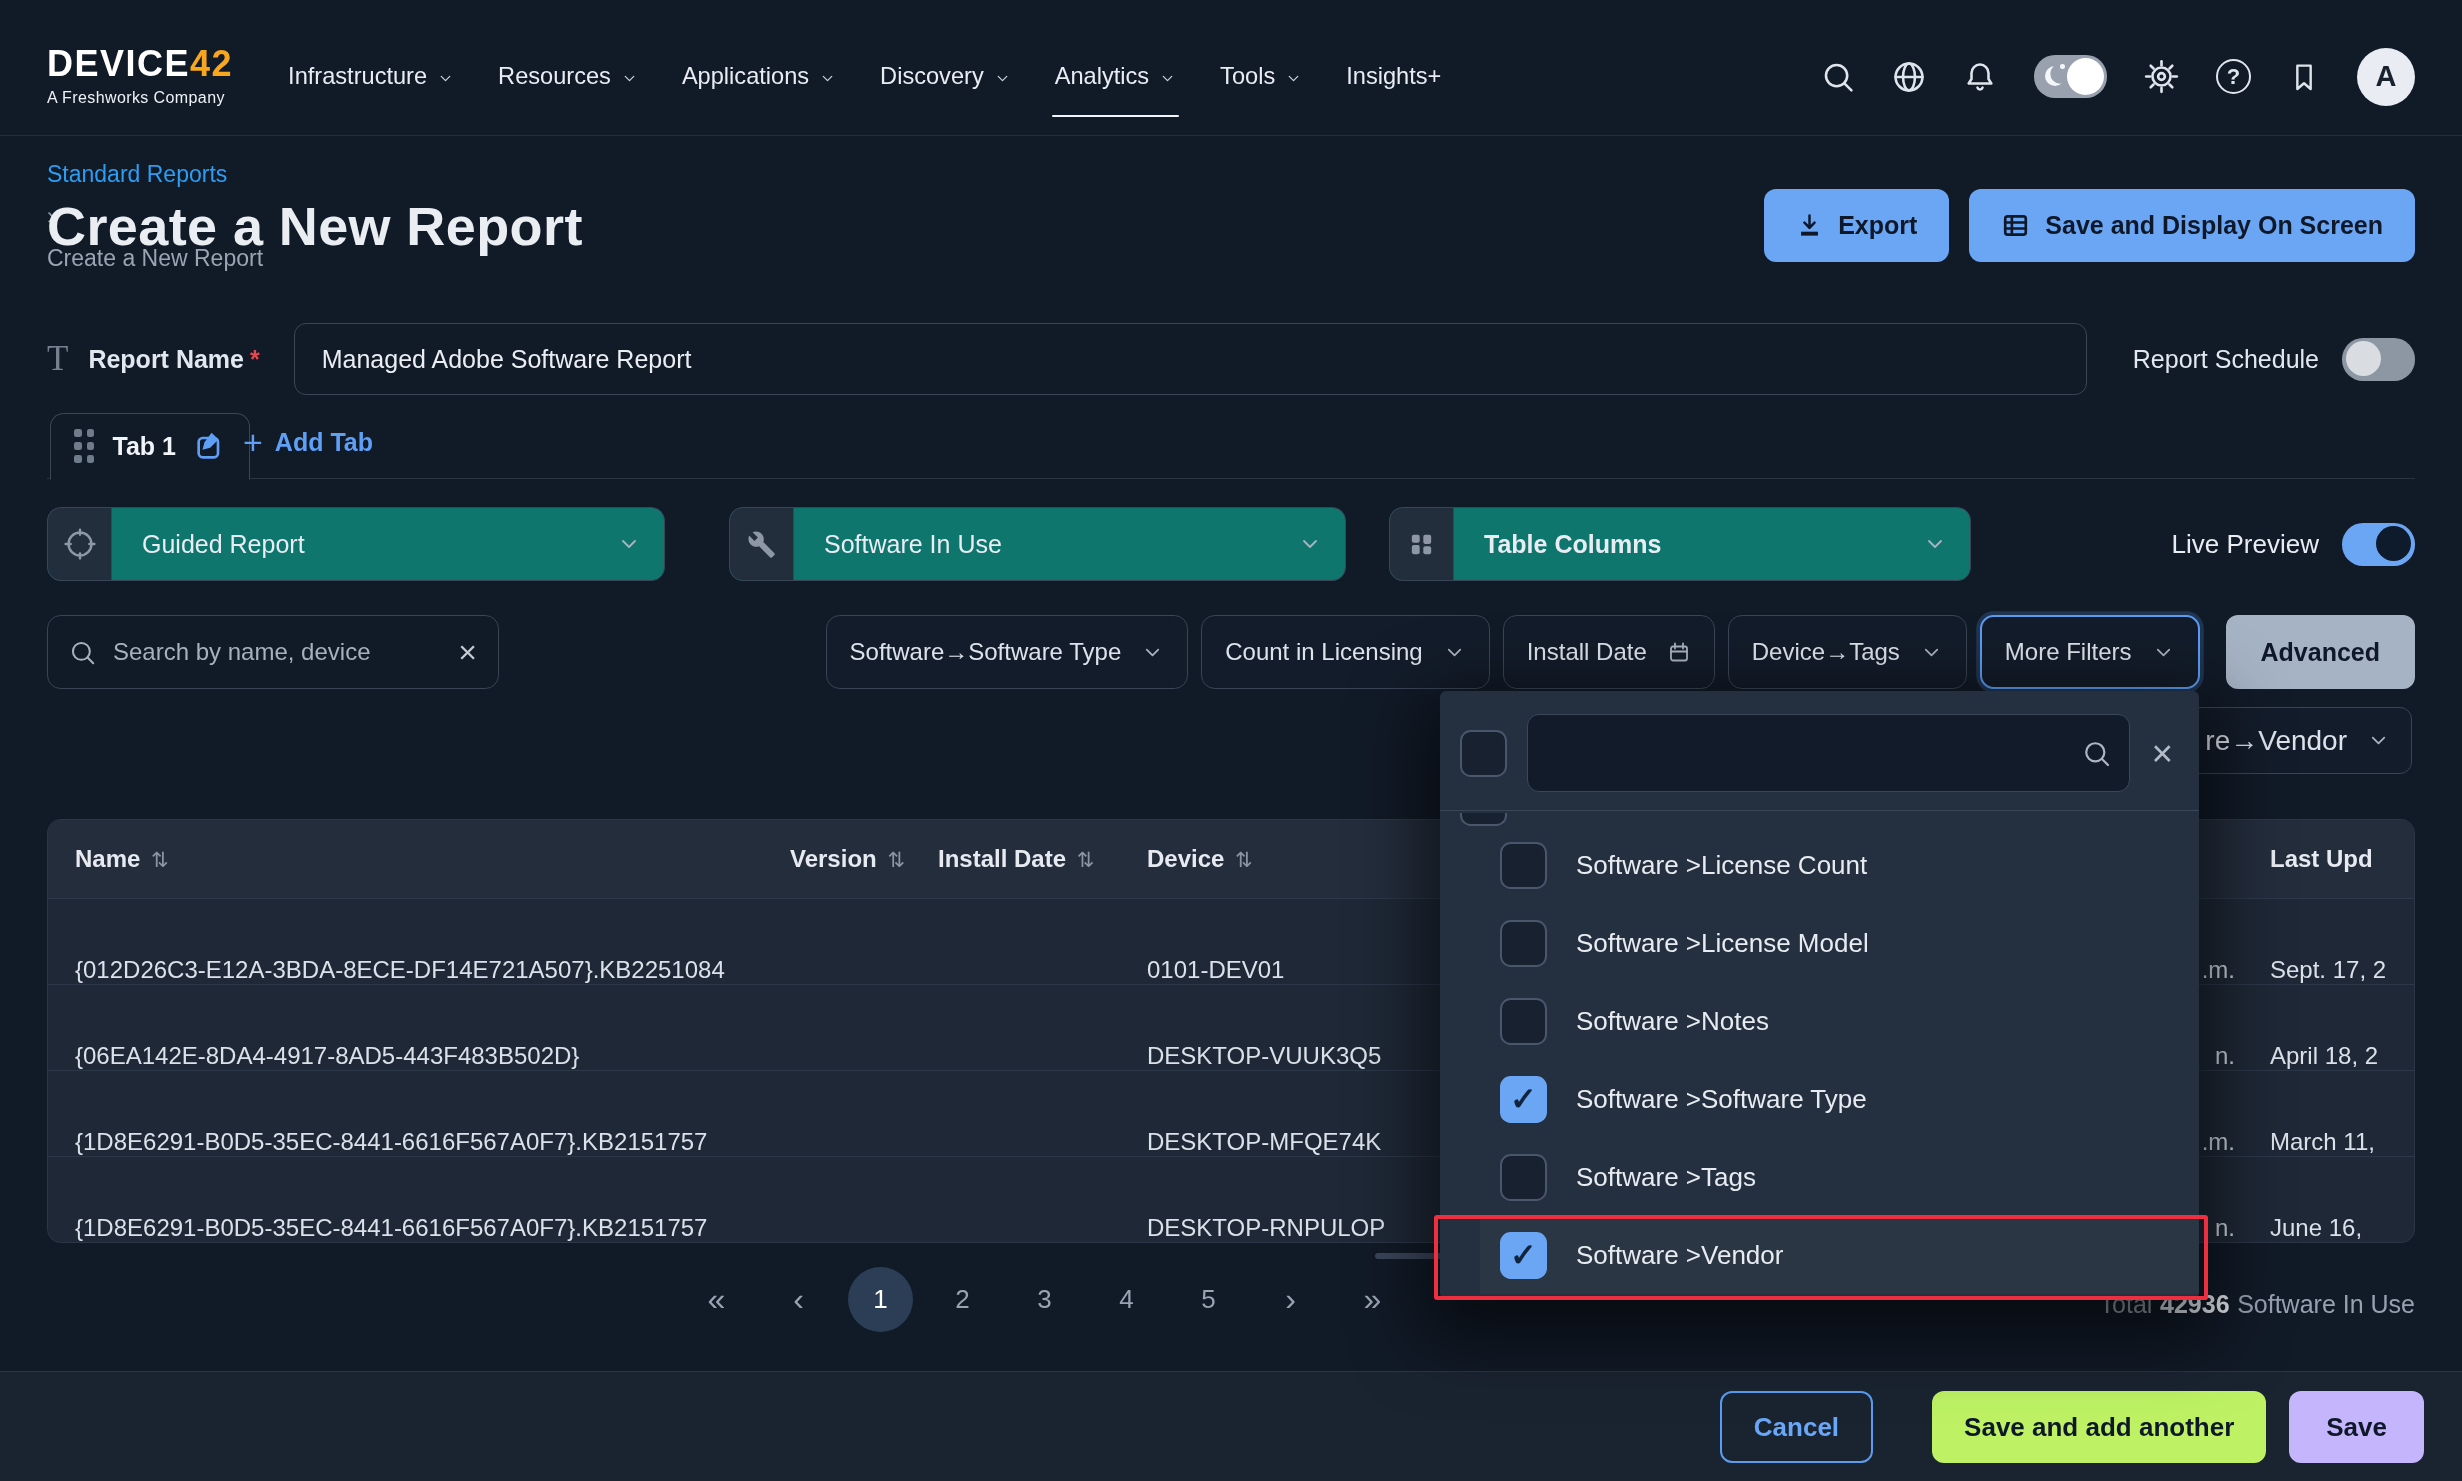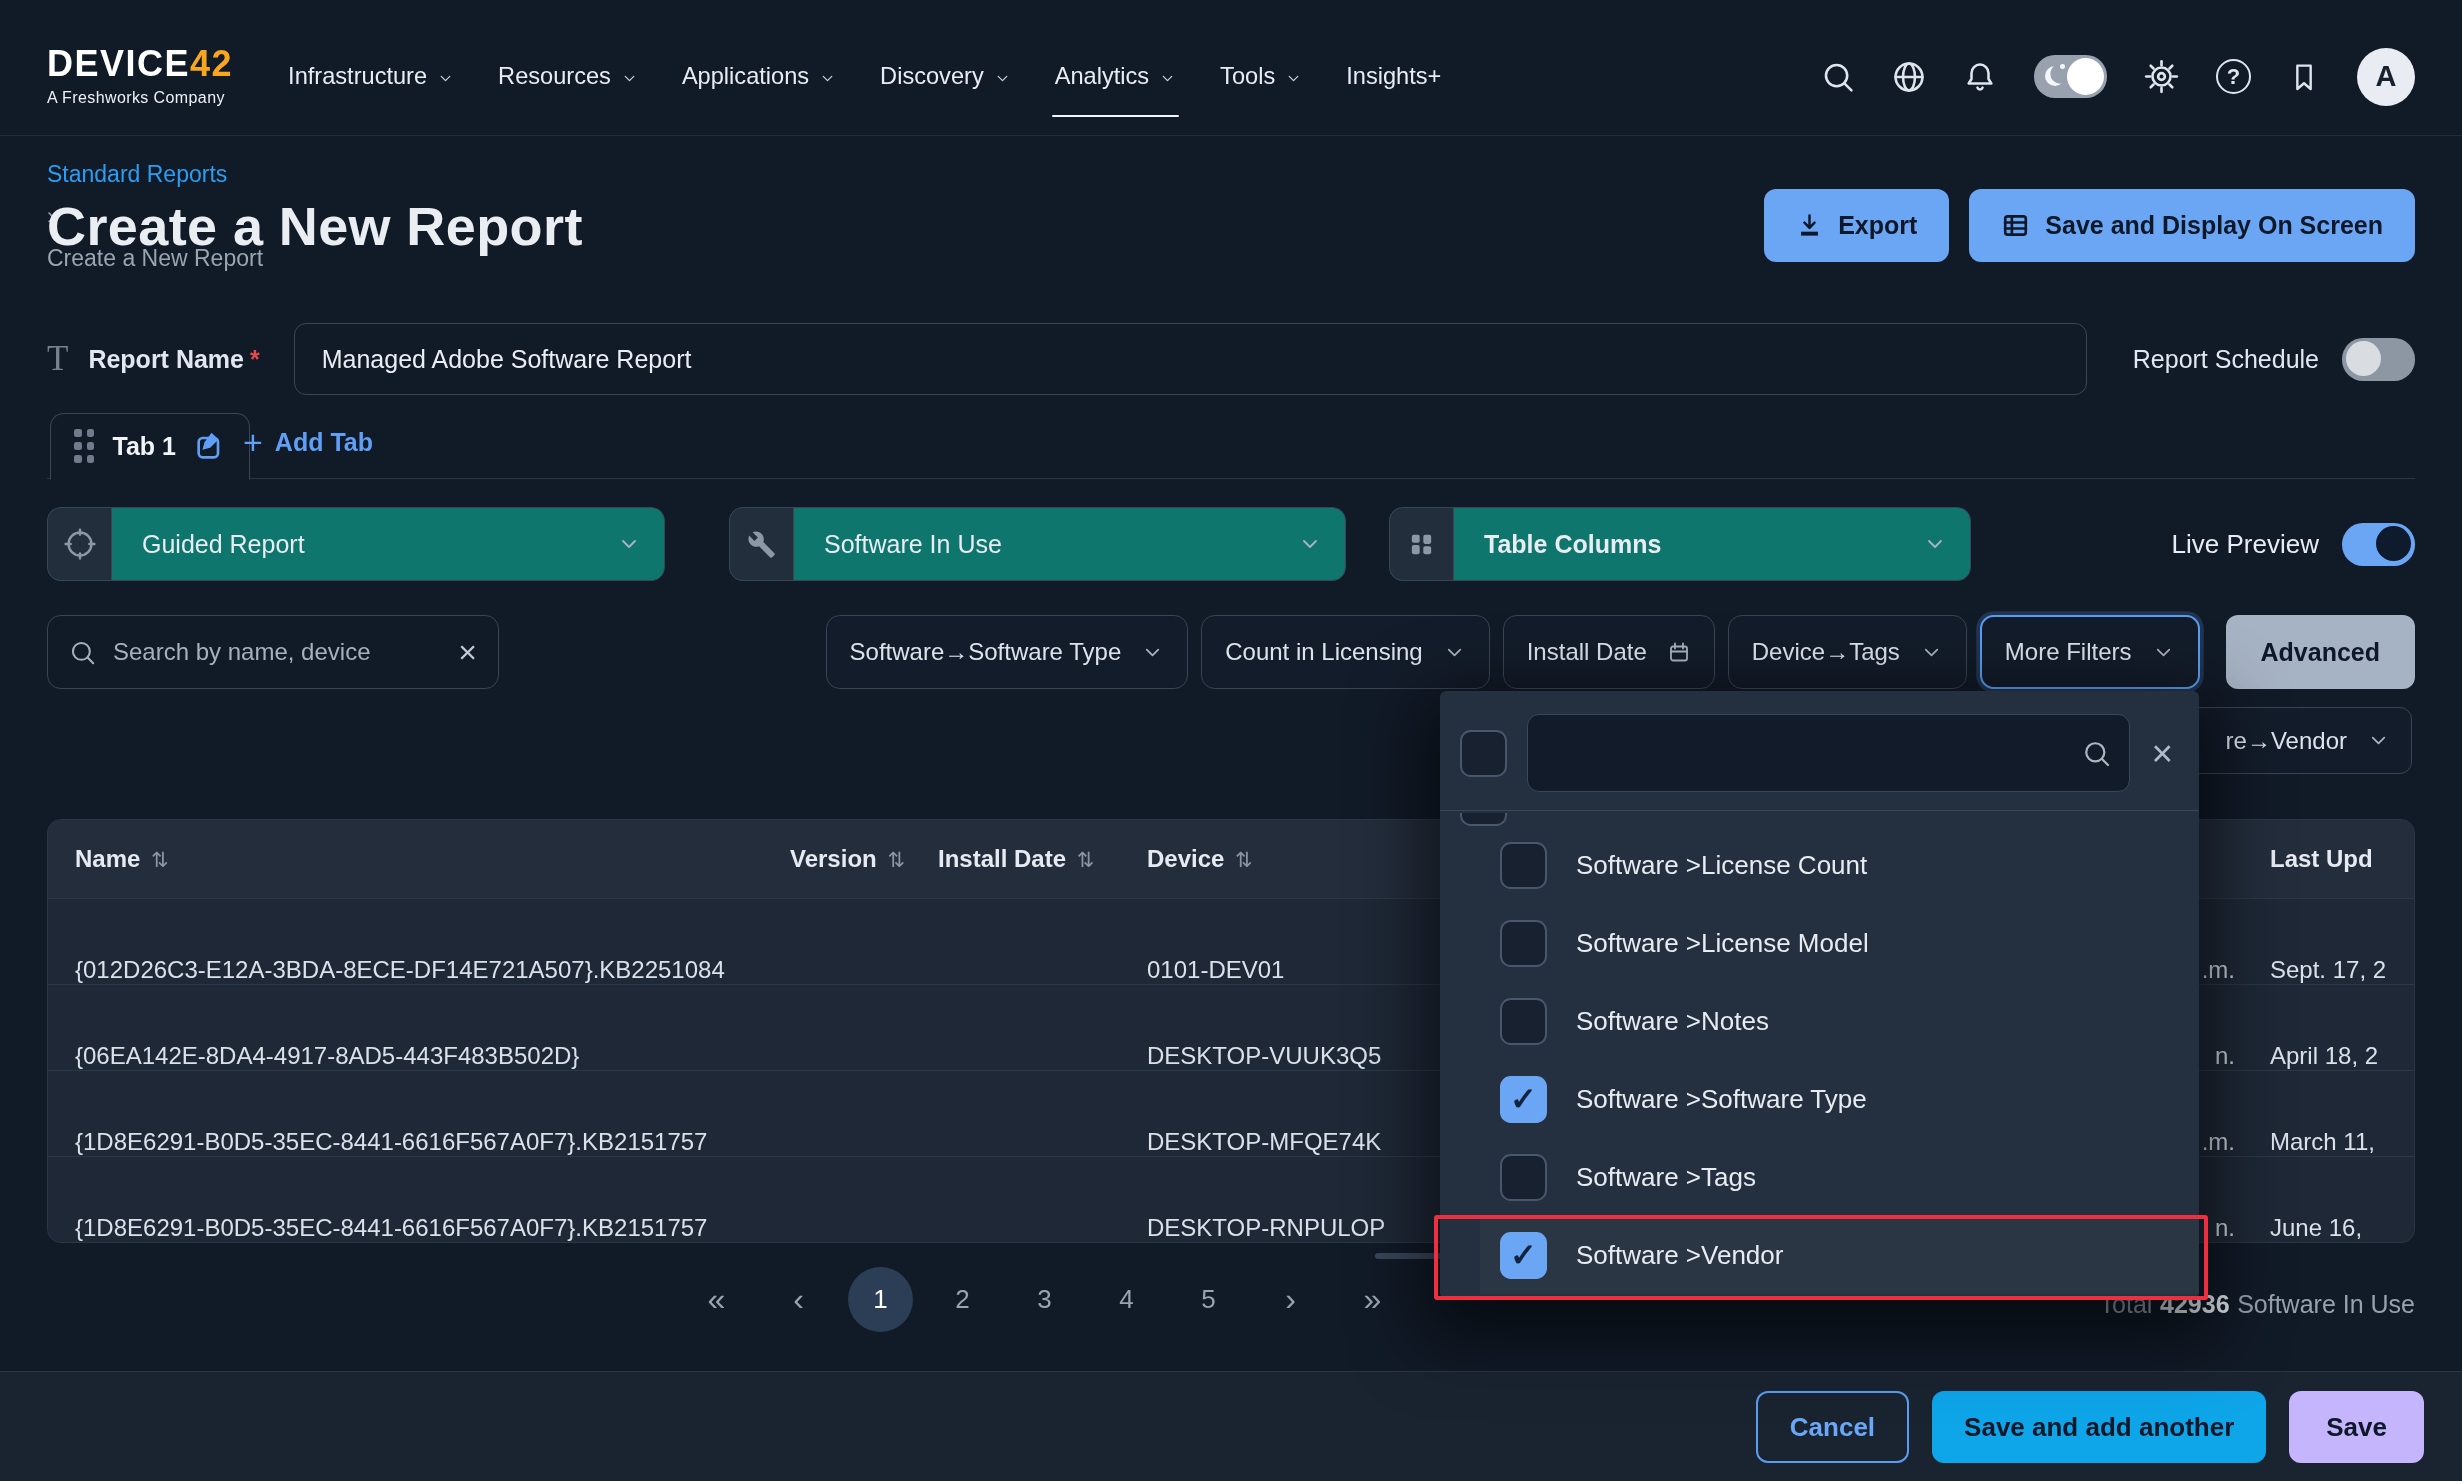--- a/index.html
+++ b/index.html
@@ -72,21 +72,21 @@
   .searchbox { width:452px; height:74px; border:1.5px solid #3a4556; border-radius:13.7px; display:flex; align-items:center; padding:0 21px; gap:17px; color:#a7b0bd; }
   .searchbox input { flex:1; min-width:0; background:transparent; border:none; outline:none; color:#eaeef3; font-size:24px; font-family:inherit; }
   .searchbox input::placeholder { color:#a7b0bd; }
   .clear-x { color:#c3cad4; font-size:32px; line-height:1; cursor:pointer; }
   .chips { display:flex; gap:13px; margin-left:auto; align-items:center; }
   .chip { height:74px; border:1.5px solid #3a4556; border-radius:13.7px; display:flex; align-items:center; gap:20px; padding:0 23px; font-size:24px; color:#dde3eb; cursor:pointer; white-space:nowrap; background:#131c2a; }
   .chip .ccaret { color:#aab3c0; }
   .chip.morefilters { border:2.3px solid #5c9cf0; box-shadow:0 0 0 3.8px rgba(86,148,238,.22); }
   .btn-advanced { height:74px; margin-left:13px; border-radius:12px; background:#a6b3c4; color:#0e1829; font-size:25px; font-weight:700; padding:0 35px; display:flex; align-items:center; border:none; cursor:pointer; font-family:inherit; }
 
-  .partial-select { position:absolute; left:2088px; top:707px; width:324px; height:67px; border:1.5px solid #3a4556; border-radius:12px; background:#131c2a; display:flex; align-items:center; justify-content:flex-end; gap:20px; padding-right:21px; font-size:24px; color:#dde3eb; cursor:pointer; z-index:5; }
+  .partial-select { position:absolute; left:2088px; top:707px; width:324px; height:67px; border:1.5px solid #3a4556; border-radius:12px; background:#131c2a; display:flex; align-items:center; justify-content:flex-end; gap:20px; padding-right:21px; font-size:28px; color:#dde3eb; cursor:pointer; z-index:5; }
 
   
   .table { position:absolute; top:819px; left:47px; right:47px; height:424px; border-radius:13.7px; overflow:hidden; background:#1e2836; border:0.8px solid #2b3747; }
   .t-head { height:78px; background:#232d3c; display:flex; align-items:center; font-weight:700; font-size:24px; color:#e7ebf1; }
   .t-row { height:86px; display:flex; align-items:flex-end; border-top:1.5px solid #2b3848; font-size:24px; color:#dbe1e9; }
   .c-name { width:742px; padding-left:27px; overflow:hidden; white-space:nowrap; }
   .c-version { width:148px; white-space:nowrap; }
   .c-install { width:209px; white-space:nowrap; }
   .c-device { width:293px; white-space:nowrap; }
   .c-fill { flex:1; }
@@ -99,21 +99,21 @@
   .pager { position:absolute; left:684px; top:1267px; display:flex; align-items:center; gap:17px; }
   .p-item { min-width:65px; height:65px; display:flex; align-items:center; justify-content:center; font-size:26px; color:#99a3b2; cursor:pointer; }
   .p-item.arrow { font-size:32px; }
   .p-item.active { background:#2c3e55; border-radius:50%; color:#ffffff; width:65px; }
   .total { position:absolute; right:47px; top:1290px; font-size:25px; color:#97a1b0; white-space:nowrap; }
   .total b { color:#e3e8ee; font-weight:700; margin:0 7.6px; }
 
   
   .footerbar { position:absolute; left:0; right:0; bottom:0; height:111px; background:#1a2431; border-top:1.5px solid #2b3544; display:flex; align-items:center; justify-content:flex-end; gap:23px; padding-right:38px; z-index:10; }
   .btn-cancel { height:72px; padding:0 32px; border:2.3px solid #5c9cf0; border-radius:12px; background:transparent; color:#6aa7f8; font-size:26px; font-weight:600; cursor:pointer; font-family:inherit; }
-  .btn-gray { height:72px; padding:0 32px; border-radius:12px; background:#0ea5e9; color:#0e1829; font-size:26px; font-weight:600; border:none; cursor:pointer; font-family:inherit; }
+  .btn-gray { height:72px; padding:0 32px; border-radius:12px; background:#bef264; color:#0e1829; font-size:26px; font-weight:600; border:none; cursor:pointer; font-family:inherit;margin-left:36px; }
   .btn-save { height:72px; padding:0 37px; border-radius:12px; background:#c4b5fd; color:#0e1829; font-size:26px; font-weight:700; border:none; cursor:pointer; font-family:inherit; }
 
   
   .panel { position:absolute; left:1440px; top:691px; width:759px; height:608px; background:#243040; border-radius:6px; box-shadow:0 23px 69px 18px rgba(0,0,0,.55); z-index:20; }
   .panel-head { display:flex; align-items:center; gap:20px; padding:23px 20px 18px 20px; }
   .cb { width:47px; height:47px; border-radius:10.7px; border:2.3px solid #49566b; background:#17212f; flex:none; display:flex; align-items:center; justify-content:center; cursor:pointer; }
   .cb.checked { background:#6ba6f5; border-color:#6ba6f5; color:#102440; font-size:32px; font-weight:700; }
   .panel-search { flex:1; height:78px; background:#121b29; border:1.5px solid #3b4759; border-radius:12px; display:flex; align-items:center; padding:0 18px; color:#aeb6c2; }
   .panel-search input { flex:1; min-width:0; background:transparent; border:none; outline:none; color:#eaeef3; font-size:24px; font-family:inherit; }
   .panel-close { color:#b3bbc7; font-size:37px; line-height:1; margin:0 6px 0 1.5px; cursor:pointer; }

